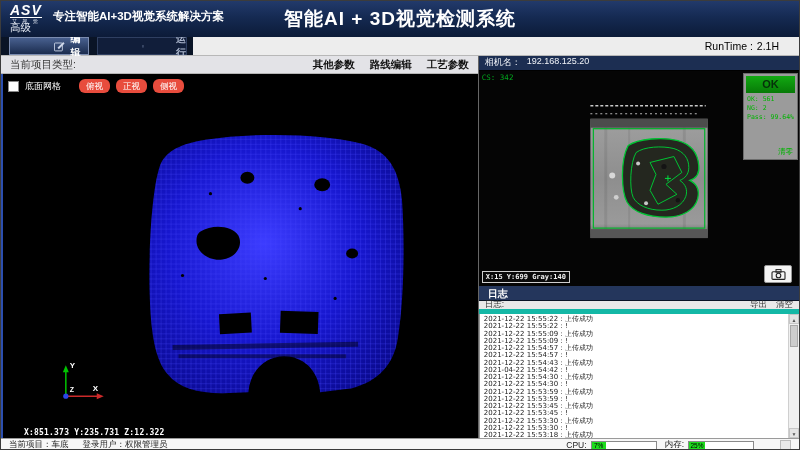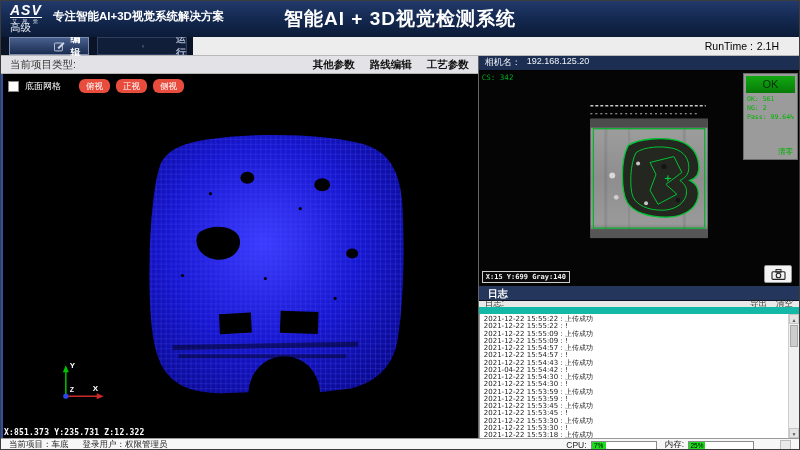--- a/index.html
+++ b/index.html
@@ -48,52 +48,52 @@
             box-shadow:inset 2px 0 0 #2c4fae; overflow:hidden; }
   .v3d-toolbar { position:absolute; left:7px; top:5px; display:flex; align-items:center;
                  gap:6px; z-index:3; }
   .chk { width:11px; height:11px; background:#fff; border:1px solid #888; }
   .chk-label { color:#fff; font-size:9px; margin-right:12px; }
   .vbtn { background:#e84c3d; color:#fff; border:none; border-radius:6px;
           font-size:8.5px; height:14px; padding:0 7px; line-height:13px; cursor:pointer;
           font-family:"Liberation Sans",sans-serif; }
   .cloud-svg { position:absolute; inset:0; }
   .coords { position:absolute; left:3px; bottom:1px; color:#fff; font-weight:bold;
-            font-size:8px; font-family:"DejaVu Sans Mono",monospace; letter-spacing:.2px; }
+            font-size:8px; font-family:"DejaVu Sans Mono",monospace; letter-spacing:.2px;padding-left:20px; }
 
   
   .cam-hdr { height:15px; background:#1c2e52; border-bottom:1px solid #000;
              display:flex; align-items:flex-start; padding:0 6px; gap:6px; }
   .cam-hdr span { color:#f0f3f8; font-size:9px; }
   .cam-view { height:215px; background:#050505; position:relative; }
   .cam-overlay { position:absolute; left:3px; top:2px; color:#00a81e; font-size:7.5px;
                  font-family:"DejaVu Sans Mono",monospace; }
   .cam-svg { position:absolute; inset:0; }
   .stats-panel { position:absolute; right:1px; top:2px; width:55px; height:87px;
                  background:#9b9b9b; border:1px solid #6c6c6c; display:flex;
                  flex-direction:column; padding:2px; }
   .ok-box { height:17px; background:linear-gradient(180deg,#12a912,#077a07);
-            color:#06300a; font-weight:normal; font-size:11px; text-align:center;
+            color:#06300a; font-weight:bold; font-size:11px; text-align:center;
             line-height:17px; margin-bottom:2px; }
   .stat-line { color:#00b400; font-size:6.5px; line-height:9px; padding-left:1px;
                font-family:"DejaVu Sans Mono",monospace; white-space:nowrap; }
   .reset-link { margin-top:auto; align-self:flex-end; color:#00b400; font-size:7.5px;
                 padding-right:2px; cursor:pointer; }
   .pixel-info { position:absolute; left:3px; bottom:3px; color:#f2f2f2; background:#0a0a0a;
                 border:1px solid #cfcfcf; font-size:7px; font-weight:bold; padding:0 3px;
                 line-height:10px; font-family:"DejaVu Sans Mono",monospace; }
   .snap-btn { position:absolute; right:7px; bottom:3px; width:28px; height:18px;
               background:#f4f4f4; border:1px solid #999; border-radius:2px;
               display:flex; align-items:center; justify-content:center; cursor:pointer; }
 
   
   .log-title { height:15px; background:#24365c; color:#fff; font-size:10px; font-weight:bold;
                line-height:15px; padding-left:9px; border-bottom:1px solid #0a1426; }
   .log-toolbar { height:13px; background:#e9e9e9; display:flex; align-items:center;
-                 justify-content:space-between; padding:0 6px; border-bottom:7px solid #14b8a6; }
+                 justify-content:space-between; padding:0 6px; border-bottom:5px solid #14b8a6; }
   .log-toolbar .lbl { font-size:8.5px; color:#333; }
   .log-links { display:flex; gap:9px; }
   .log-links span { font-size:8.5px; color:#333; cursor:pointer; }
   .log-list { flex:1; background:#fff; position:relative; overflow:hidden;
               padding:2px 14px 0 4px; border-left:1px solid #999; }
   .log-row { font-size:7px; line-height:7.25px; color:#222; white-space:nowrap;
              font-family:"DejaVu Sans",sans-serif; }
   .scrollbar { position:absolute; right:0; top:0; bottom:0; width:11px; background:#f0f0f0;
                border-left:1px solid #cfcfcf; }
   .sb-arrow { height:10px; text-align:center; font-size:5px; color:#555; line-height:10px;

